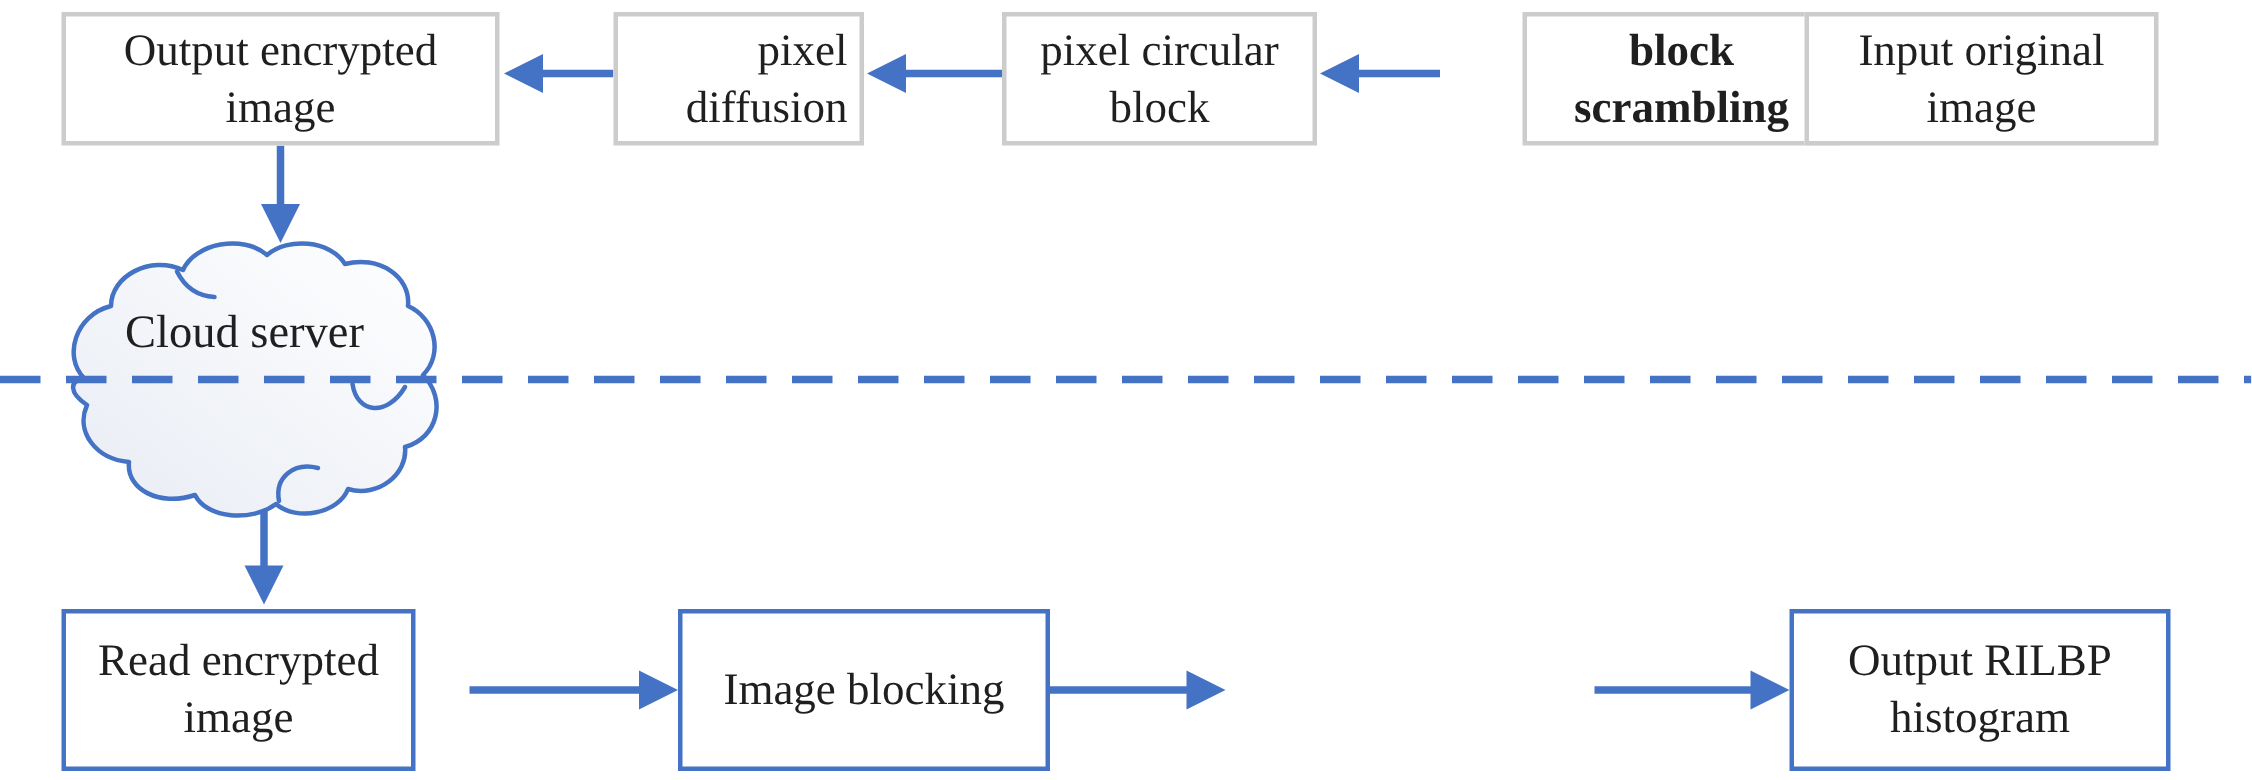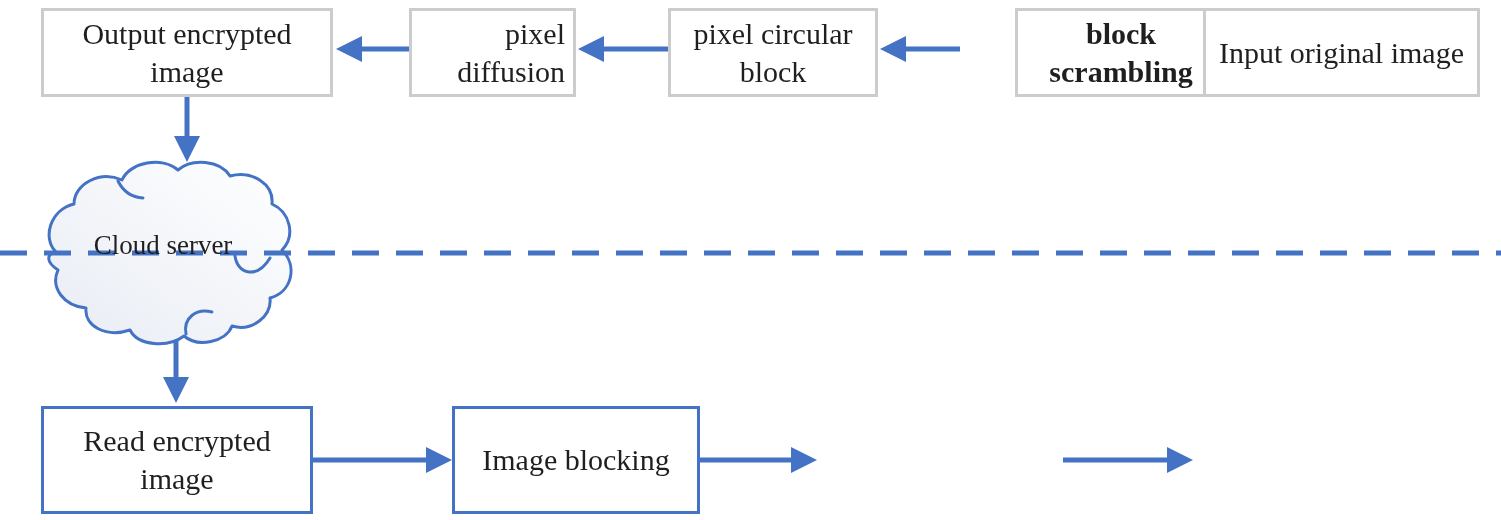--- a/index.html
+++ b/index.html
@@ -41,24 +41,24 @@
     border: 3px solid var(--gray-border, #cccccc);
   }
   .node.bottom-row {
     top: 406px;
     height: 108px;
     border: 3px solid var(--accent, #4472C4);
   }
   .cloud-label {
     position: absolute;
     left: 57px;
-    top: 228px;
+    top: 204px;
     width: 212px;
     text-align: center;
-    font-size: 27px;
+    font-size: 31px;
     line-height: 34px;
     z-index: 2;
   }
 </style>
 </head>
 <body>
 
 <div class="canvas">
 
   <svg class="connector-layer" width="1501" height="520" viewBox="0 0 1501 520">
@@ -129,20 +129,21 @@
     <g>
       <line x1="1063" y1="460" x2="1169" y2="460" stroke="#4472C4" stroke-width="5"></line>
       <polygon points="1193,460 1167,447 1167,473" fill="#4472C4"></polygon>
     </g>
   </svg>
 
   <div class="node top-row" style="left:41px;  width:292px;">Output encrypted image</div>
   <div class="node top-row" style="left:409px; width:167px;text-align:right;">pixel diffusion</div>
   <div class="node top-row" style="left:668px; width:210px;">pixel circular block</div>
   <div class="node top-row" style="left:1015px; width:212px;font-weight:bold;">block scrambling</div>
-  <div class="node top-row" style="left:1203px; width:277px;">Input original image</div>
+  <div class="node top-row" style="left:1203px; width:236px;">Input original image</div>
 
   <div class="cloud-label">Cloud server</div>
 
-  <div class="node bottom-row" style="left:41px;   width:272px;">Read encrypted image</div>
+  <div class="node bottom-row" style="left:41px;   width:236px;">Read encrypted image</div>
   <div class="node bottom-row" style="left:452px;  width:248px;">Image blocking</div>
+  <div class="node bottom-row" style="left:1193px; width:254px;">Output RILBP histogram</div>
 
 </div>
 
 </body></html>

